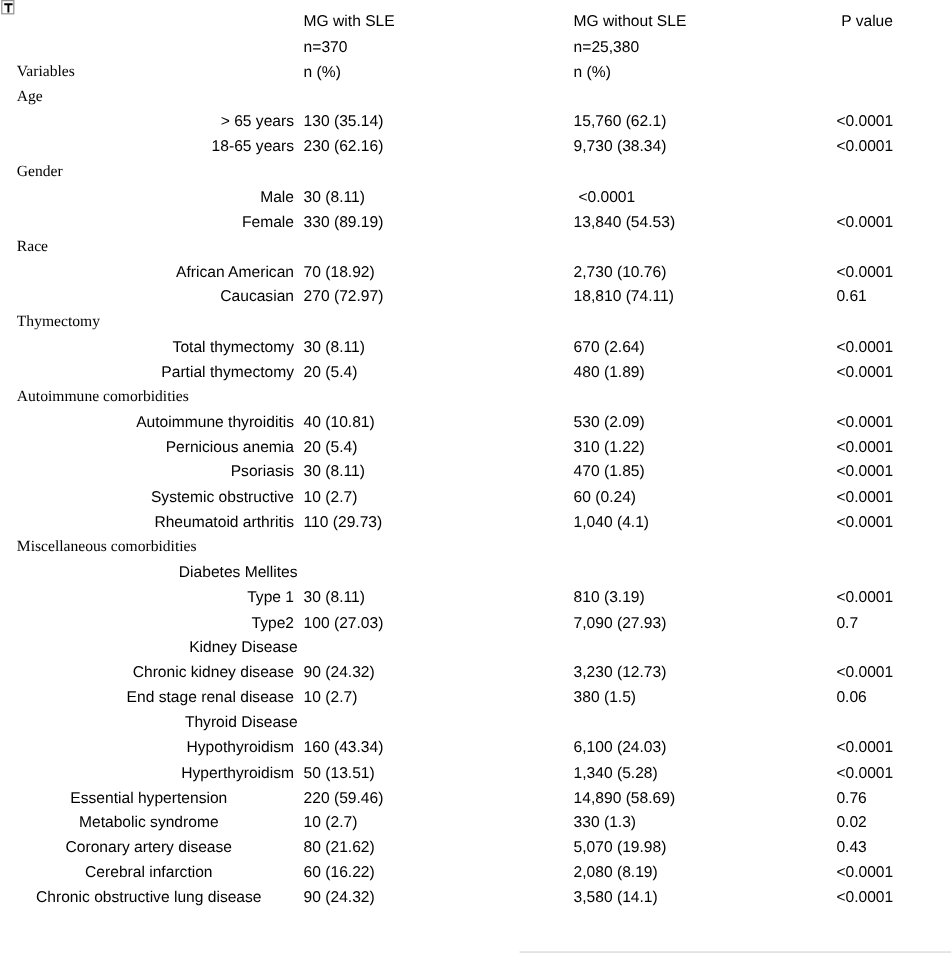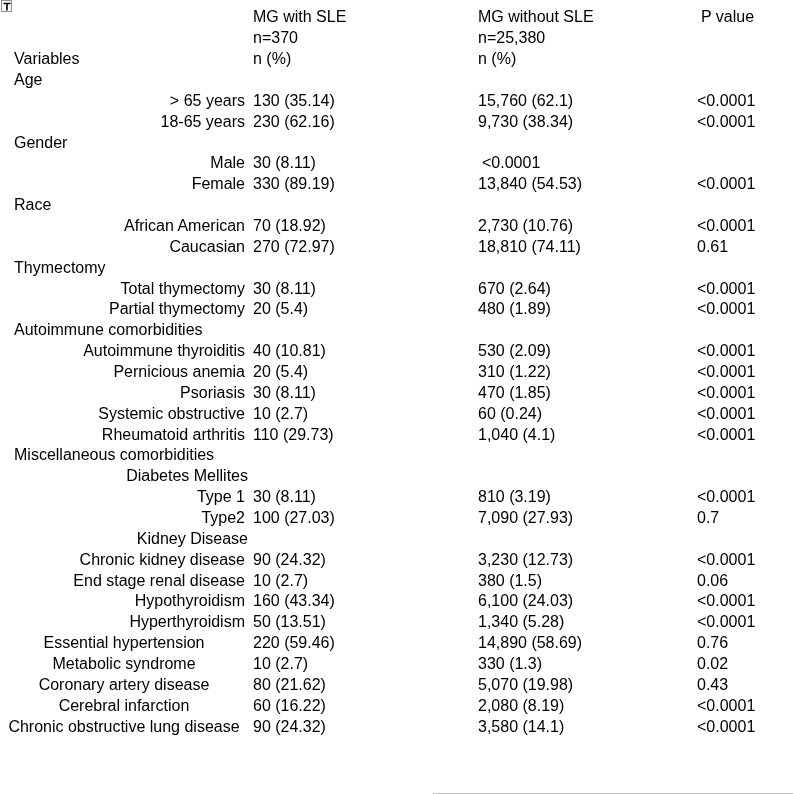--- a/index.html
+++ b/index.html
@@ -1,34 +1,34 @@
 <!DOCTYPE html>
 <html><head>
 <meta charset="utf-8">
 <style>
   html,body { margin:0; padding:0; background:#ffffff; }
   .canvas {
     position:relative; width:793px; height:794px; background:#ffffff;
-    font-family:"Liberation Sans", sans-serif; font-size:16px; color:#000;
+    font-family:"Liberation Sans", sans-serif; font-size:13px; color:#000;
     overflow:hidden;
   }
   .table-handle {
     position:absolute; top:0px; left:1px; width:11px; height:12px;
     background:#fdfdfd; border:1px solid #909090; box-sizing:border-box;
     display:flex; align-items:center; justify-content:center; cursor:move;
   }
   .table-handle svg { display:block; }
   .tbl { position:absolute; top:7px; left:0; width:793px; }
   .tr {
     display:grid; grid-template-columns:248px 225px 215px 105px;
     height:20.86px; align-items:center; white-space:nowrap;
   }
   .td { overflow:visible; }
   .c1 { text-align:right; padding-right:3px; }
-  .c1.section { text-align:left; padding-left:14px; padding-right:0; }
+  .c1.section { text-align:left; padding-left:14px; padding-right:0;font-family:Liberation Serif, serif; }
   .c1.sub     { text-align:right; padding-left:68px; padding-right:0; }
   .c1.center  { text-align:center; padding-right:0; }
   .c2 { padding-left:5px; }
   .c3 { padding-left:5px; }
   .c4 { padding-left:9px; }
   .c4.hdr { padding-left:13px; }
   .bottom-line {
     position:absolute; bottom:0; left:433px; right:0; height:1px;
     background:#c2c2c2;
   }
@@ -215,20 +215,26 @@
       <div class="td c3">3,230 (12.73)</div>
       <div class="td c4">&lt;0.0001</div>
     </div>
     <div class="tr">
       <div class="td c1">End stage renal disease</div>
       <div class="td c2">10 (2.7)</div>
       <div class="td c3">380 (1.5)</div>
       <div class="td c4">0.06</div>
     </div>
     <div class="tr">
+      <div class="td c1 sub">Thyroid Disease</div>
+      <div class="td c2"></div>
+        <div class="td c3"></div>
+        <div class="td c4"></div>
+    </div>
+    <div class="tr">
       <div class="td c1">Hypothyroidism</div>
       <div class="td c2">160 (43.34)</div>
       <div class="td c3">6,100 (24.03)</div>
       <div class="td c4">&lt;0.0001</div>
     </div>
     <div class="tr">
       <div class="td c1">Hyperthyroidism</div>
       <div class="td c2">50 (13.51)</div>
       <div class="td c3">1,340 (5.28)</div>
       <div class="td c4">&lt;0.0001</div>

